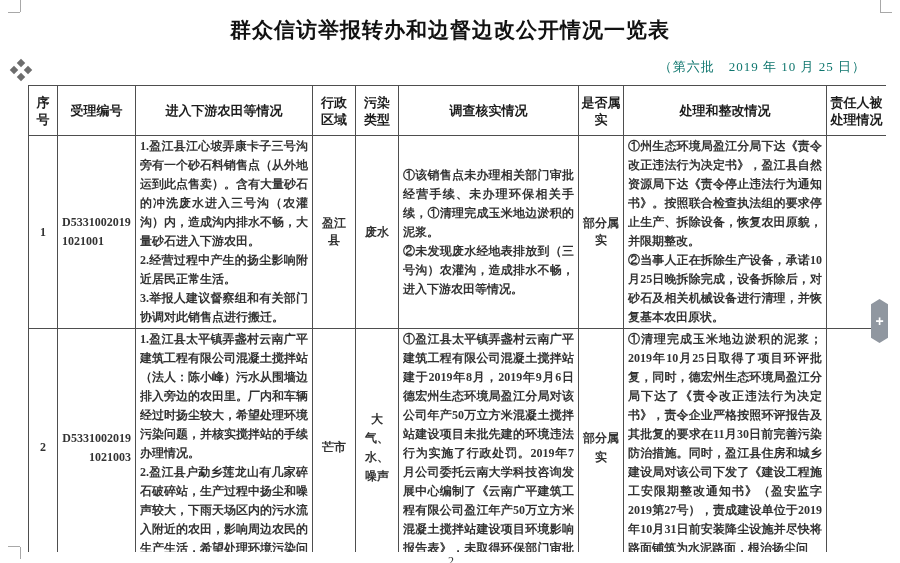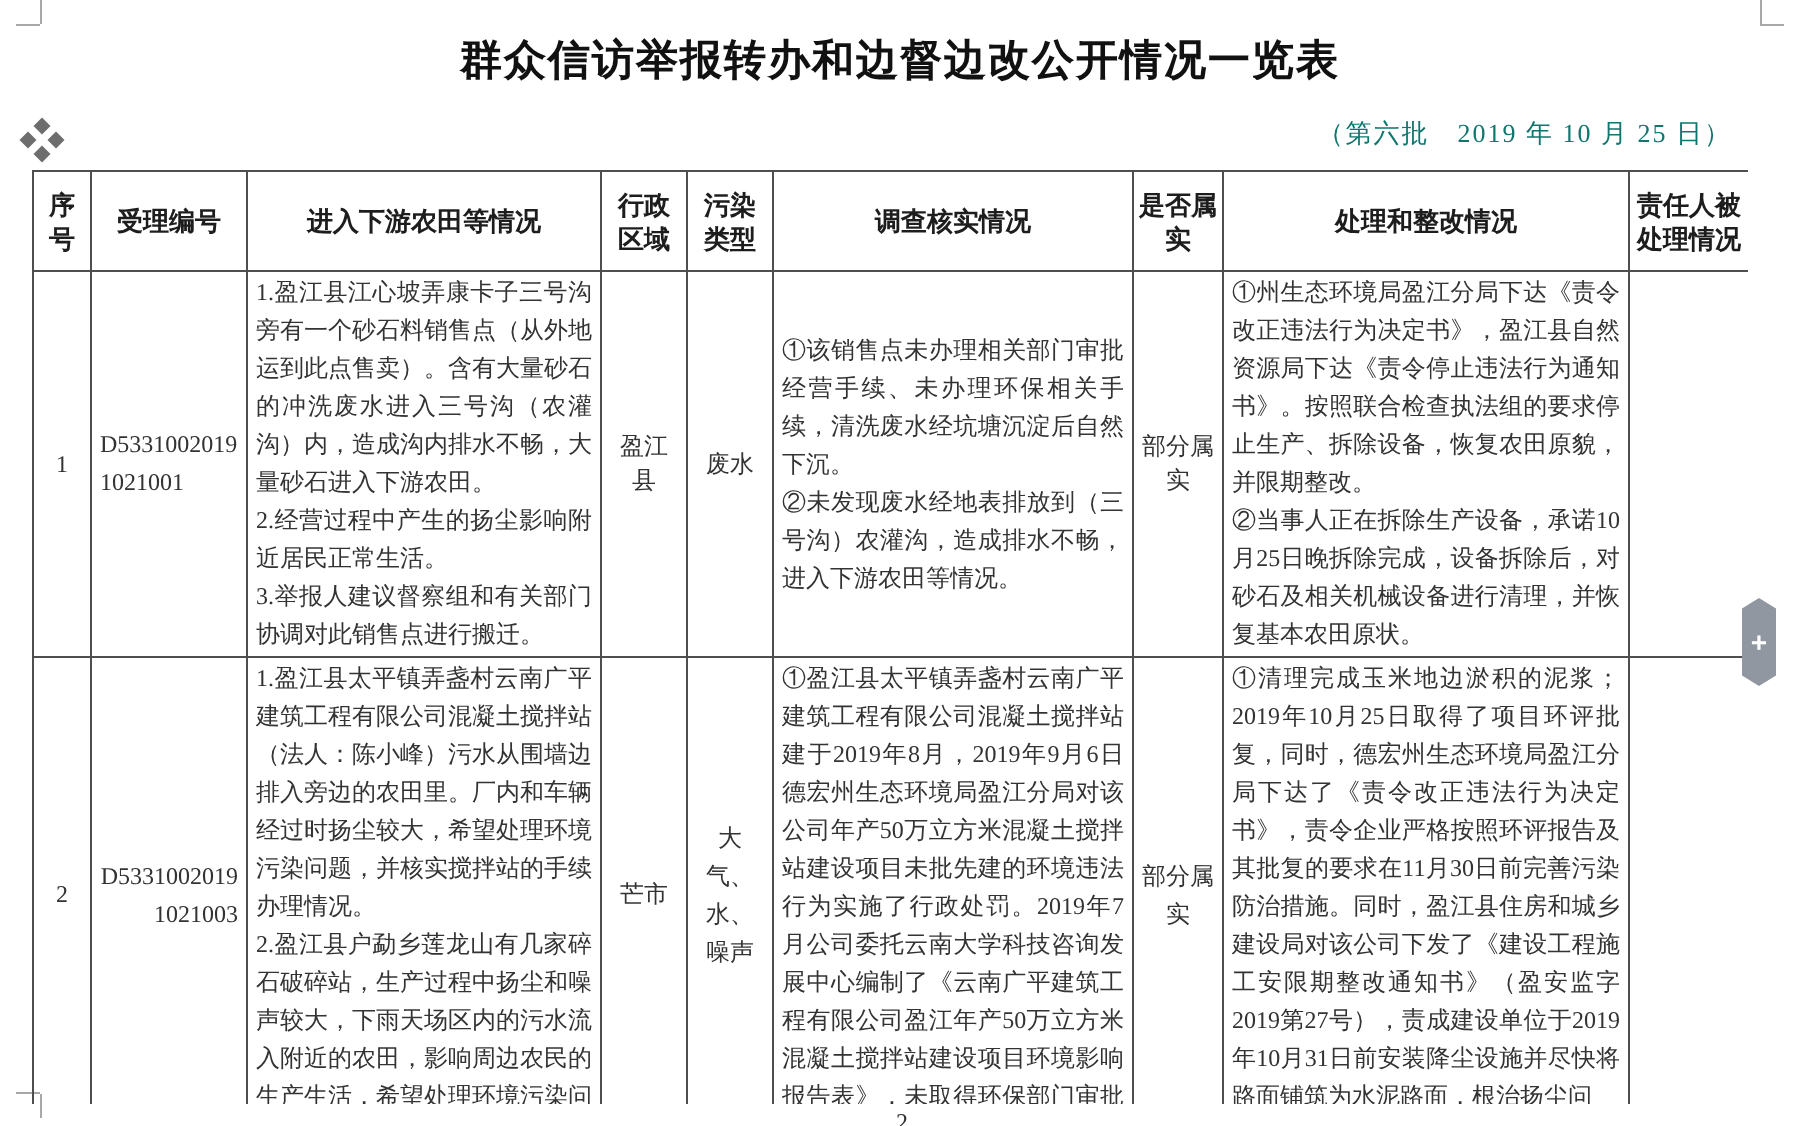--- a/index.html
+++ b/index.html
@@ -29,29 +29,30 @@
   .move-handle i{
     position:absolute;width:6px;height:6px;background:#6d6d6d;
     transform:rotate(45deg);
   }
   .move-handle i:nth-child(1){left:7px;top:0;}
   .move-handle i:nth-child(2){left:0;top:7px;}
   .move-handle i:nth-child(3){left:14px;top:7px;}
   .move-handle i:nth-child(4){left:7px;top:14px;}
   
   .doc-table{
-    position:absolute;left:16px;top:85px;width:858px;height:467px;
+    position:absolute;left:28px;top:85px;width:858px;height:467px;
     overflow:hidden;
   }
   table{border-collapse:collapse;table-layout:fixed;width:858px;}
   th,td{
     border:1px solid #4e4e4e;
     padding:1px 4px;
     font-size:12px;
     overflow:hidden;
+    font-weight:bold;
   }
   th{
     font-size:13px;font-weight:bold;color:#1d1d1d;
     text-align:center;vertical-align:middle;line-height:17px;
     padding:2px 2px;
   }
   tr.hdr{height:50px;}
   tr.r1{height:180px;}
   td{vertical-align:middle;color:#333;}
   .cell-text{white-space:pre-line;line-height:19px;text-align:justify;}
@@ -133,21 +134,21 @@
             <div class="c-num">D53310020191021001</div>
           </td>
       <td>
             <div class="cell-text">1.盈江县江心坡弄康卡子三号沟旁有一个砂石料销售点（从外地运到此点售卖）。含有大量砂石的冲洗废水进入三号沟（农灌沟）内，造成沟内排水不畅，大量砂石进入下游农田。
 2.经营过程中产生的扬尘影响附近居民正常生活。
 3.举报人建议督察组和有关部门协调对此销售点进行搬迁。</div>
           </td>
       <td class="c-center">盈江县</td>
       <td class="c-center">废水</td>
       <td>
-            <div class="cell-text">①该销售点未办理相关部门审批经营手续、未办理环保相关手续，清洗废水经坑塘沉淀后自然下沉。
+            <div class="cell-text">①该销售点未办理相关部门审批经营手续、未办理环保相关手续，①清理完成玉米地边淤积的泥浆。
 ②未发现废水经地表排放到（三号沟）农灌沟，造成排水不畅，进入下游农田等情况。</div>
           </td>
       <td class="c-center">部分属实</td>
       <td>
             <div class="cell-text">①州生态环境局盈江分局下达《责令改正违法行为决定书》，盈江县自然资源局下达《责令停止违法行为通知书》。按照联合检查执法组的要求停止生产、拆除设备，恢复农田原貌，并限期整改。
 ②当事人正在拆除生产设备，承诺10月25日晚拆除完成，设备拆除后，对砂石及相关机械设备进行清理，并恢复基本农田原状。</div>
           </td>
       <td></td>
     </tr>
 

